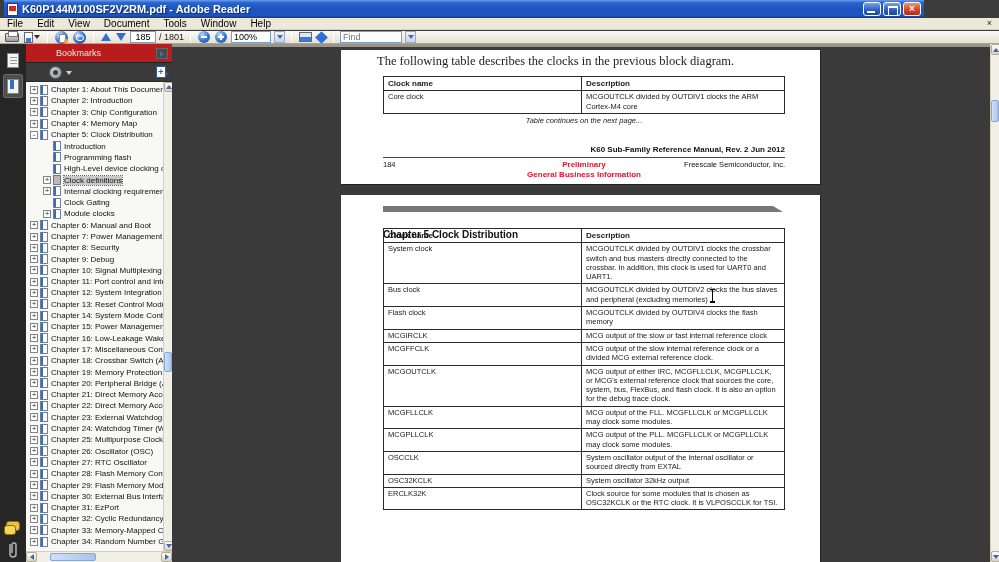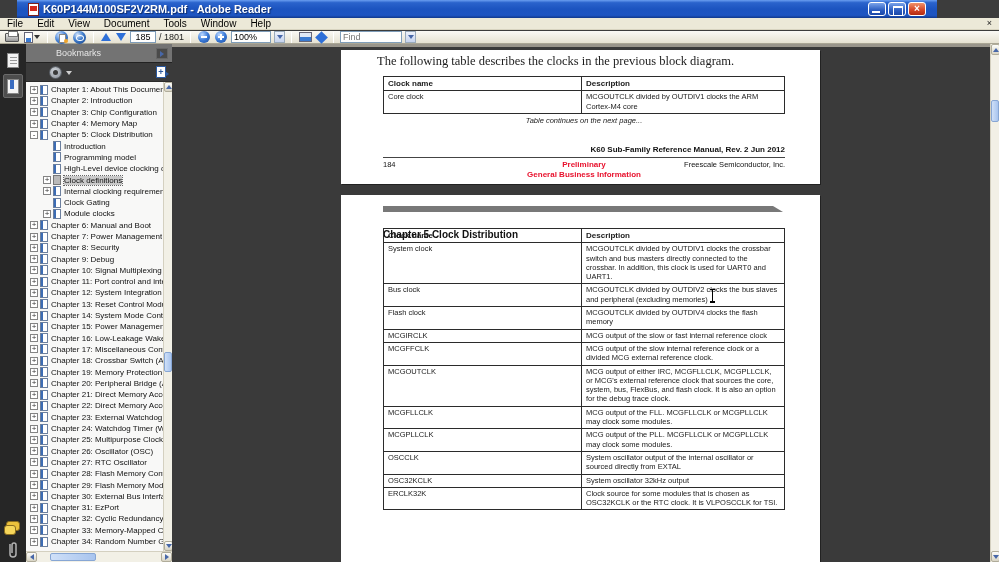--- a/index.html
+++ b/index.html
@@ -1,21 +1,21 @@
 <!DOCTYPE html>
 <html><head>
 <meta charset="utf-8">
 <style>
   *{box-sizing:border-box;margin:0;padding:0}
   html,body{width:999px;height:562px;overflow:hidden}
   body{position:relative;font-family:"Liberation Sans",sans-serif;background:#3c3c3c;font-size:10px}
   .abs{position:absolute}
 
   
-  #titlebar{left:17px;top:0;width:920px;height:18px;background:linear-gradient(180deg,#6a9ef0 0%,#2a63cc 15%,#1c54c0 50%,#1e55c2 85%,#11398c 100%);display:flex;align-items:center;padding:0 11px;color:#fff}
+  #titlebar{left:4px;top:0;width:920px;height:18px;background:linear-gradient(180deg,#6a9ef0 0%,#2a63cc 15%,#1c54c0 50%,#1e55c2 85%,#11398c 100%);display:flex;align-items:center;padding:0 3px;color:#fff}
   .pdficon{width:11px;height:13px;background:#fff;border:1px solid #7a2020;position:relative;margin-right:4px;flex:0 0 auto}
   .pdficon::after{content:"";position:absolute;left:1px;top:2px;width:7px;height:5px;background:#d42a1e}
   #titlebar .title{font-size:11px;font-weight:bold;text-shadow:1px 1px 1px #0a2a6a;white-space:nowrap;overflow:hidden;flex:1}
   .winbtn{width:18px;height:14px;border:1px solid #fff;border-radius:3px;margin-left:2px;position:relative;flex:0 0 auto}
   .winbtn.min,.winbtn.rest{background:linear-gradient(180deg,#7aa3ea,#2a5cc0 60%,#1a47a8)}
   .winbtn.close{background:linear-gradient(180deg,#f0926a,#d6492a 55%,#b22a12);color:#fff;font-size:10px;font-weight:bold;text-align:center;line-height:12px}
   .winbtn.min::after{content:"";position:absolute;left:3px;bottom:2px;width:8px;height:2px;background:#fff}
   .winbtn.rest::after{content:"";position:absolute;left:4px;top:3px;width:8px;height:7px;border:1px solid #fff;border-top-width:2px;background:transparent}
 
   
@@ -59,21 +59,21 @@
   .navtab.active{background:#4d4d4d;border:1px solid #6a6a6a}
   .pg-ico{width:12px;height:15px;background:#f4f4f4;border:1px solid #888;position:relative}
   .pg-ico::after{content:"";position:absolute;left:2px;top:3px;width:7px;height:1px;background:#999;box-shadow:0 3px 0 #999,0 6px 0 #999}
   .bm-ico-tab{width:12px;height:15px;background:#f4f4f4;border:1px solid #888;position:relative}
   .bm-ico-tab::after{content:"";position:absolute;left:2px;top:0;width:4px;height:9px;background:#3a6cc0}
   .cmt-ico{width:14px;height:10px;background:#ecc23c;border:1px solid #8a6d1f;border-radius:3px;position:relative}
   .cmt-ico::after{content:"";position:absolute;left:-3px;top:3px;width:10px;height:8px;background:#f6d65a;border:1px solid #8a6d1f;border-radius:3px}
 
   
   #panel{left:26px;top:44px;width:146px;height:518px;background:#383838}
-  #panelheader{left:0;top:0;width:146px;height:19px;background:#737373;border-bottom:1px solid #222;color:#e6e6e6;font-size:9px;display:flex;align-items:center;padding-left:30px}
+  #panelheader{left:0;top:0;width:146px;height:19px;background:#b91c1c;border-bottom:1px solid #222;color:#e6e6e6;font-size:9px;display:flex;align-items:center;padding-left:30px}
   #paneloptbtn{position:absolute;right:4px;top:4px;width:12px;height:11px;background:#4a4a4a;border:1px solid #666;display:flex;align-items:center;justify-content:center}
   #paneltools{left:0;top:19px;width:146px;height:19px;background:#3a3a3a;border-bottom:1px solid #2a2a2a}
   .gear{position:absolute;left:24px;top:4px;width:11px;height:11px;border-radius:50%;background:radial-gradient(circle at 40% 35%,#cfd4da,#8a9098);box-shadow:0 0 0 1px #5a5f66}
   .gear::after{content:"";position:absolute;left:3px;top:3px;width:5px;height:5px;border-radius:50%;background:#3a3a3a}
   .gearcaret{position:absolute;left:40px;top:8px;width:0;height:0;border-left:3px solid transparent;border-right:3px solid transparent;border-top:4px solid #cfcfcf}
   .xbm{position:absolute;right:6px;top:3px;width:10px;height:12px;background:#fff;border:1px solid #2c5aa0;color:#2c5aa0;font-size:9px;font-weight:bold;line-height:11px;text-align:center}
   .xbm::after{content:"";position:absolute;right:-4px;top:4px;width:0;height:0;border-top:3px solid transparent;border-bottom:3px solid transparent;border-left:4px solid #2c5aa0}
 
   #tree{left:0;top:38px;width:146px;height:469px;background:#f8f8f7;overflow:hidden;padding-top:2px}
   .bm-row{height:11.3px;display:flex;align-items:center;padding-left:4px;white-space:nowrap}
@@ -263,21 +263,21 @@
         <span style="padding-left: 13px;"></span>
         <span class="bm-exp" style="visibility: hidden;"></span>
         <span class="bm-ic"></span>
         <span class="bm-label">Introduction</span>
       </div>
 
       <div class="bm-row">
         <span style="padding-left: 13px;"></span>
         <span class="bm-exp" style="visibility: hidden;"></span>
         <span class="bm-ic"></span>
-        <span class="bm-label">Programming model</span>
+        <span class="bm-label">Programming flash</span>
       </div>
 
       <div class="bm-row">
         <span style="padding-left: 13px;"></span>
         <span class="bm-exp" style="visibility: hidden;"></span>
         <span class="bm-ic"></span>
         <span class="bm-label">High-Level device clocking diagram</span>
       </div>
 
       <div class="bm-row">

